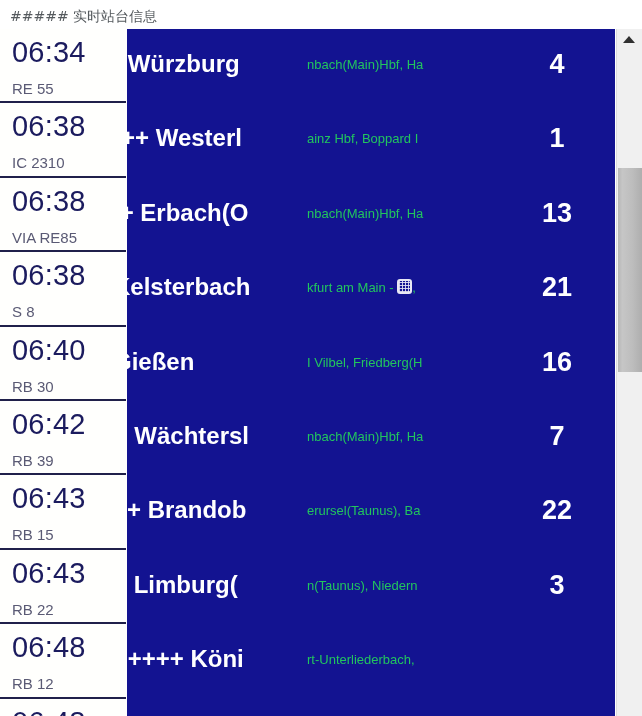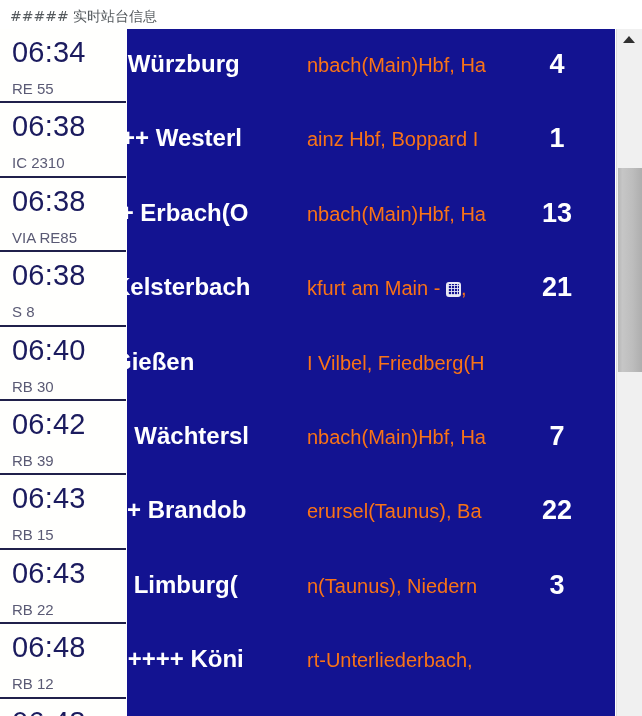--- a/index.html
+++ b/index.html
@@ -112,23 +112,23 @@
     font-weight: bold;
     color: #ffffff;
     white-space: nowrap;
     overflow: hidden;
   }
   .board-row .via {
     position: absolute;
     left: 180px;
     top: 24px;
     width: 202px;
-    font-size: 20px;
+    font-size: 13px;
     line-height: 24px;
-    color: #f97316;
+    color: #22c55e;
     white-space: nowrap;
     overflow: hidden;
   }
   .board-row .platform {
     position: absolute;
     left: 400px;
     top: 18px;
     width: 60px;
     font-size: 27px;
     line-height: 34px;
@@ -269,20 +269,21 @@
         <div class="platform">13</div>
       </div>
       <div class="board-row">
         <div class="dest">Kelsterbach</div>
         <div class="via"><span>kfurt am Main - </span><span class="tofu"></span><span>,</span></div>
         <div class="platform">21</div>
       </div>
       <div class="board-row">
         <div class="dest">Gießen</div>
         <div class="via">I Vilbel, Friedberg(H</div>
+        <div class="platform">16</div>
       </div>
       <div class="board-row">
         <div class="dest">I· Wächtersl</div>
         <div class="via">nbach(Main)Hbf, Ha</div>
         <div class="platform">7</div>
       </div>
       <div class="board-row">
         <div class="dest">++ Brandob</div>
         <div class="via">erursel(Taunus), Ba</div>
         <div class="platform">22</div>

